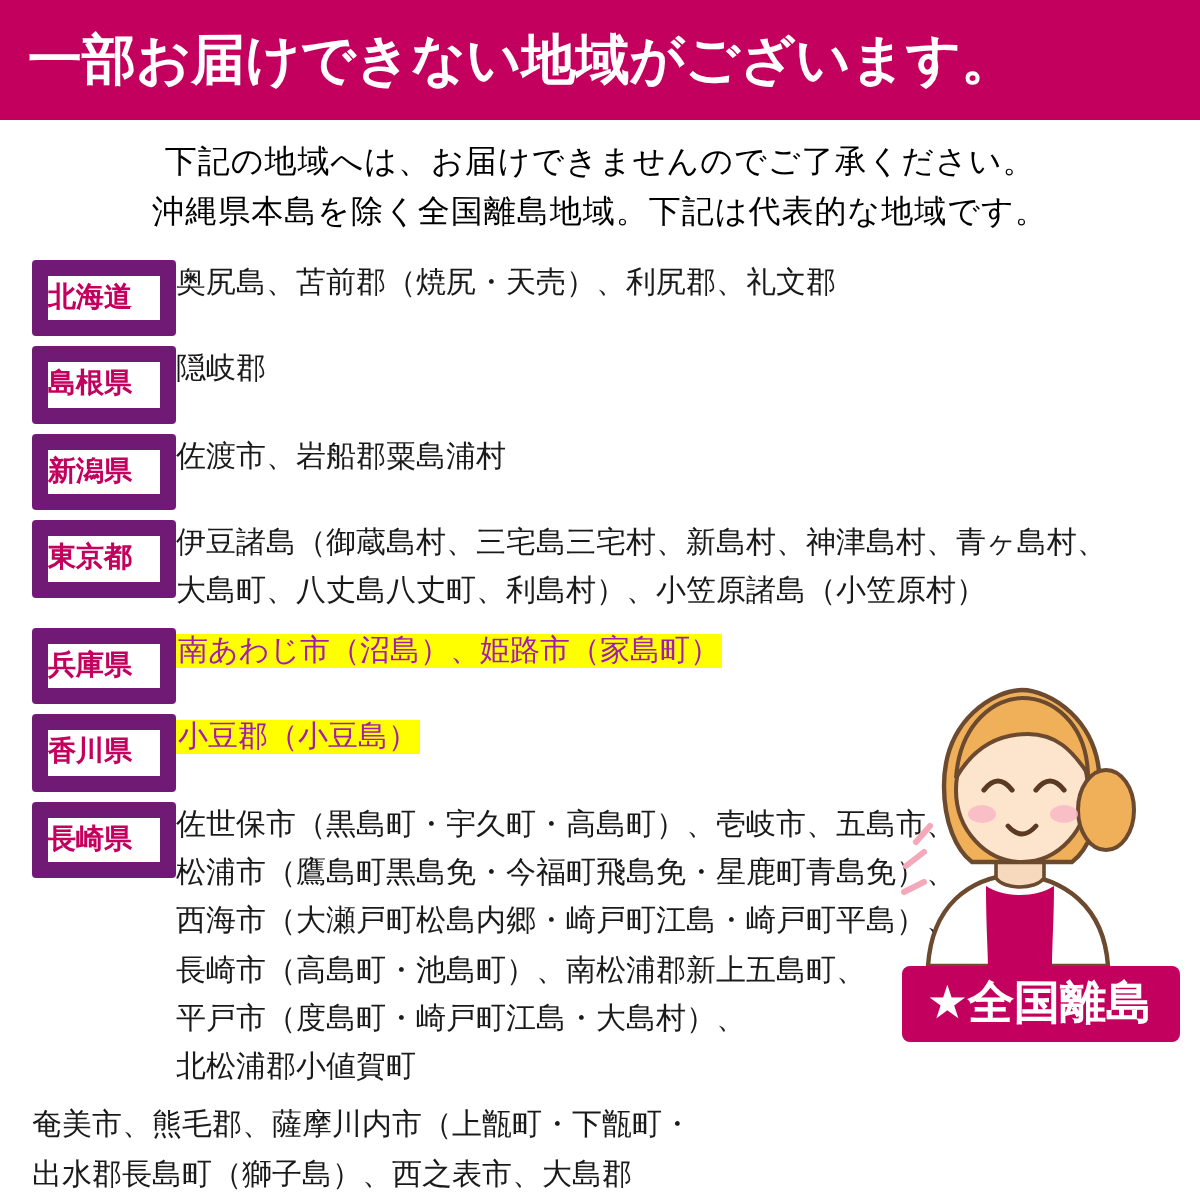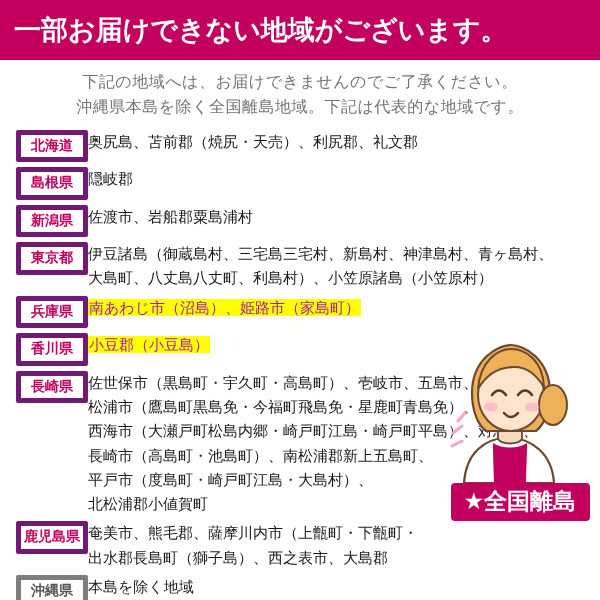--- a/index.html
+++ b/index.html
@@ -36,42 +36,42 @@
     white-space: nowrap;
     line-height: 1;
   }
   
   .intro {
     padding: 10px 0 4px 0;
     text-align: center;
   }
   .intro-line {
     font-size: 16px;
-    color: #737373;
+    color: #000000;
     line-height: 1.55;
     letter-spacing: 0.5px;
   }
   
   .regions {
     padding: 6px 16px 0 16px;
     box-sizing: border-box;
   }
   .region-row {
     display: flex;
     align-items: flex-start;
     margin-bottom: 5px;
   }
   .tag {
     flex: 0 0 auto;
     width: 72px;
-    border: 5px solid #701a75;
+    border: 8px solid #701a75;
     color: #c3005e;
     font-size: 14px;
     font-weight: bold;
-    text-align: center;
+    text-align: left;
     padding: 2px 0 3px 0;
     border-radius: 2px;
     box-sizing: border-box;
     line-height: 1.25;
     background: #ffffff;
   }
   .tag.gray {
     border-color: #7d7d7d;
     color: #555555;
   }
@@ -171,21 +171,20 @@
         <div class="detail">
           <div class="detail-line"><span>佐世保市（黒島町・宇久町・高島町）、壱岐市、五島市、</span></div>
           <div class="detail-line"><span>松浦市（鷹島町黒島免・今福町飛島免・星鹿町青島免）、</span></div>
           <div class="detail-line"><span>西海市（大瀬戸町松島内郷・崎戸町江島・崎戸町平島）、対馬市、</span></div>
           <div class="detail-line"><span>長崎市（高島町・池島町）、南松浦郡新上五島町、</span></div>
           <div class="detail-line"><span>平戸市（度島町・崎戸町江島・大島村）、</span></div>
           <div class="detail-line"><span>北松浦郡小値賀町</span></div>
         </div>
       </div>
       <div class="region-row">
-        <div class="tag">鹿児島県</div>
         <div class="detail">
           <div class="detail-line"><span>奄美市、熊毛郡、薩摩川内市（上甑町・下甑町・</span></div>
           <div class="detail-line"><span>出水郡長島町（獅子島）、西之表市、大島郡</span></div>
         </div>
       </div>
       <div class="region-row">
         <div class="tag gray">沖縄県</div>
         <div class="detail">
           <div class="detail-line"><span>本島を除く地域</span></div>
         </div>

